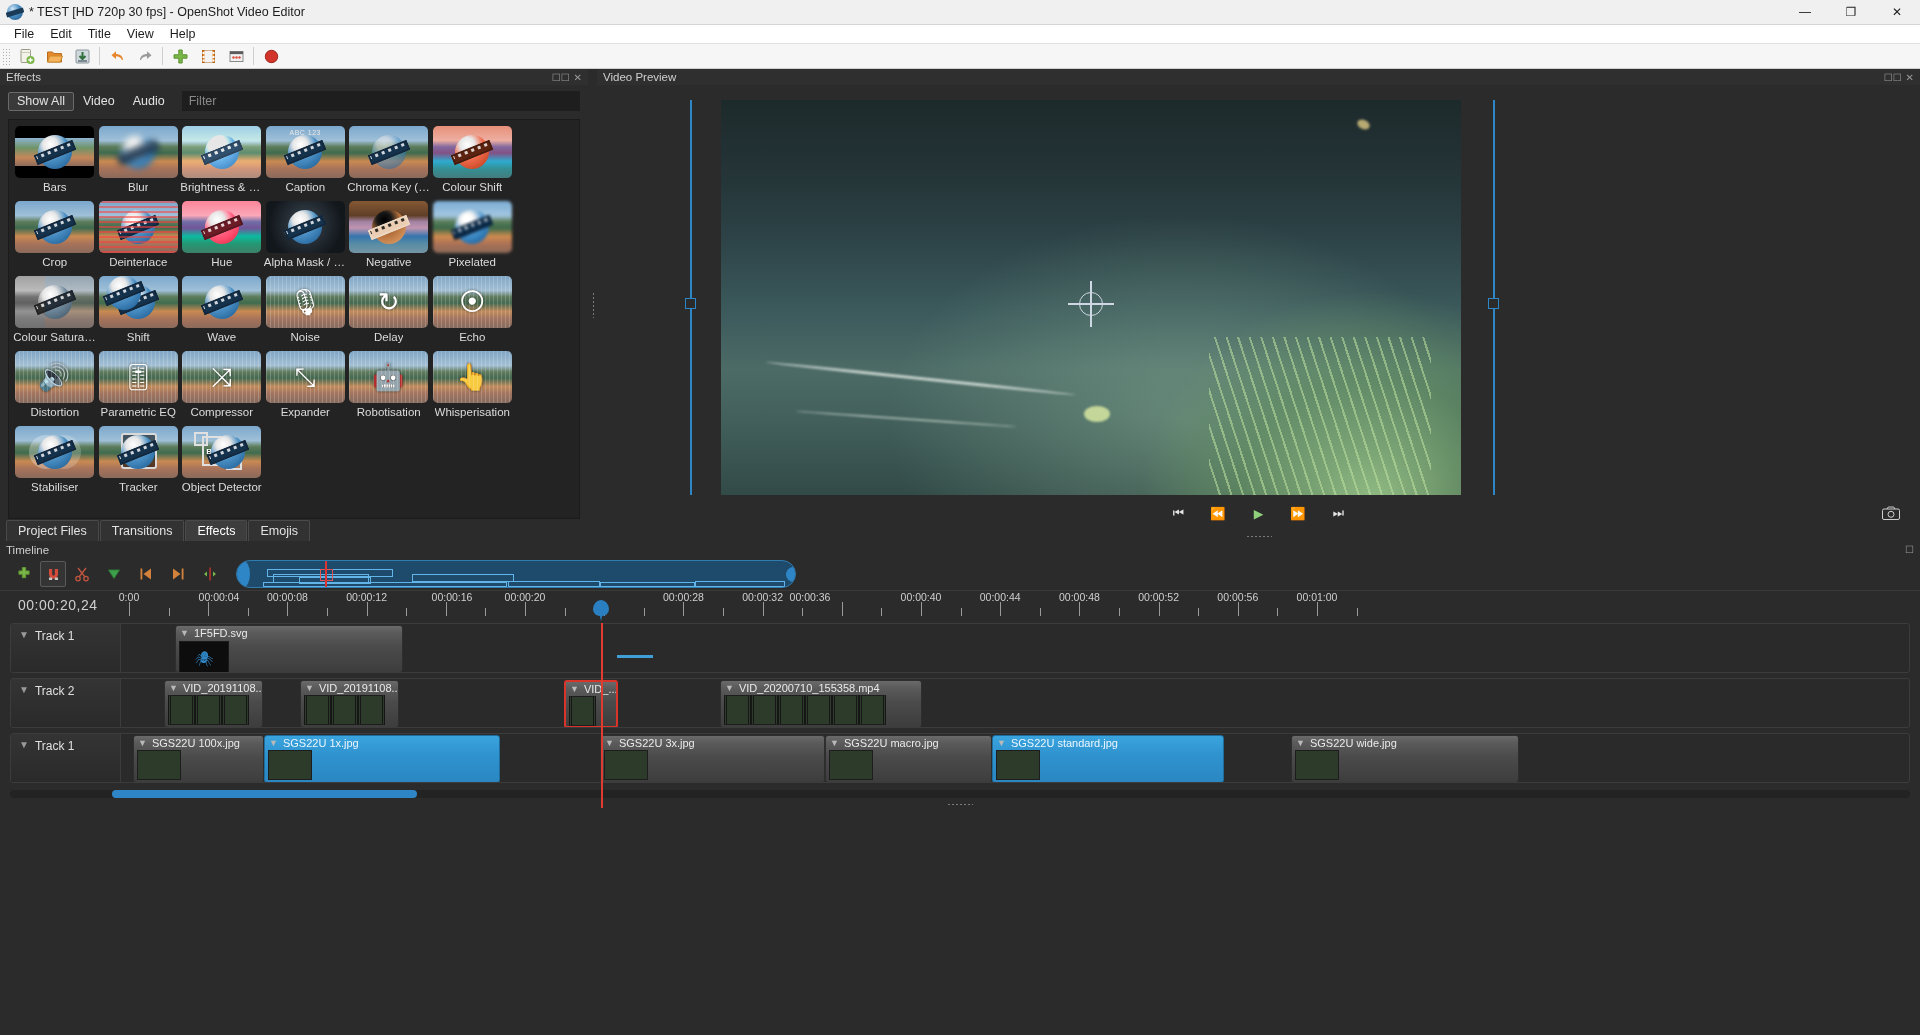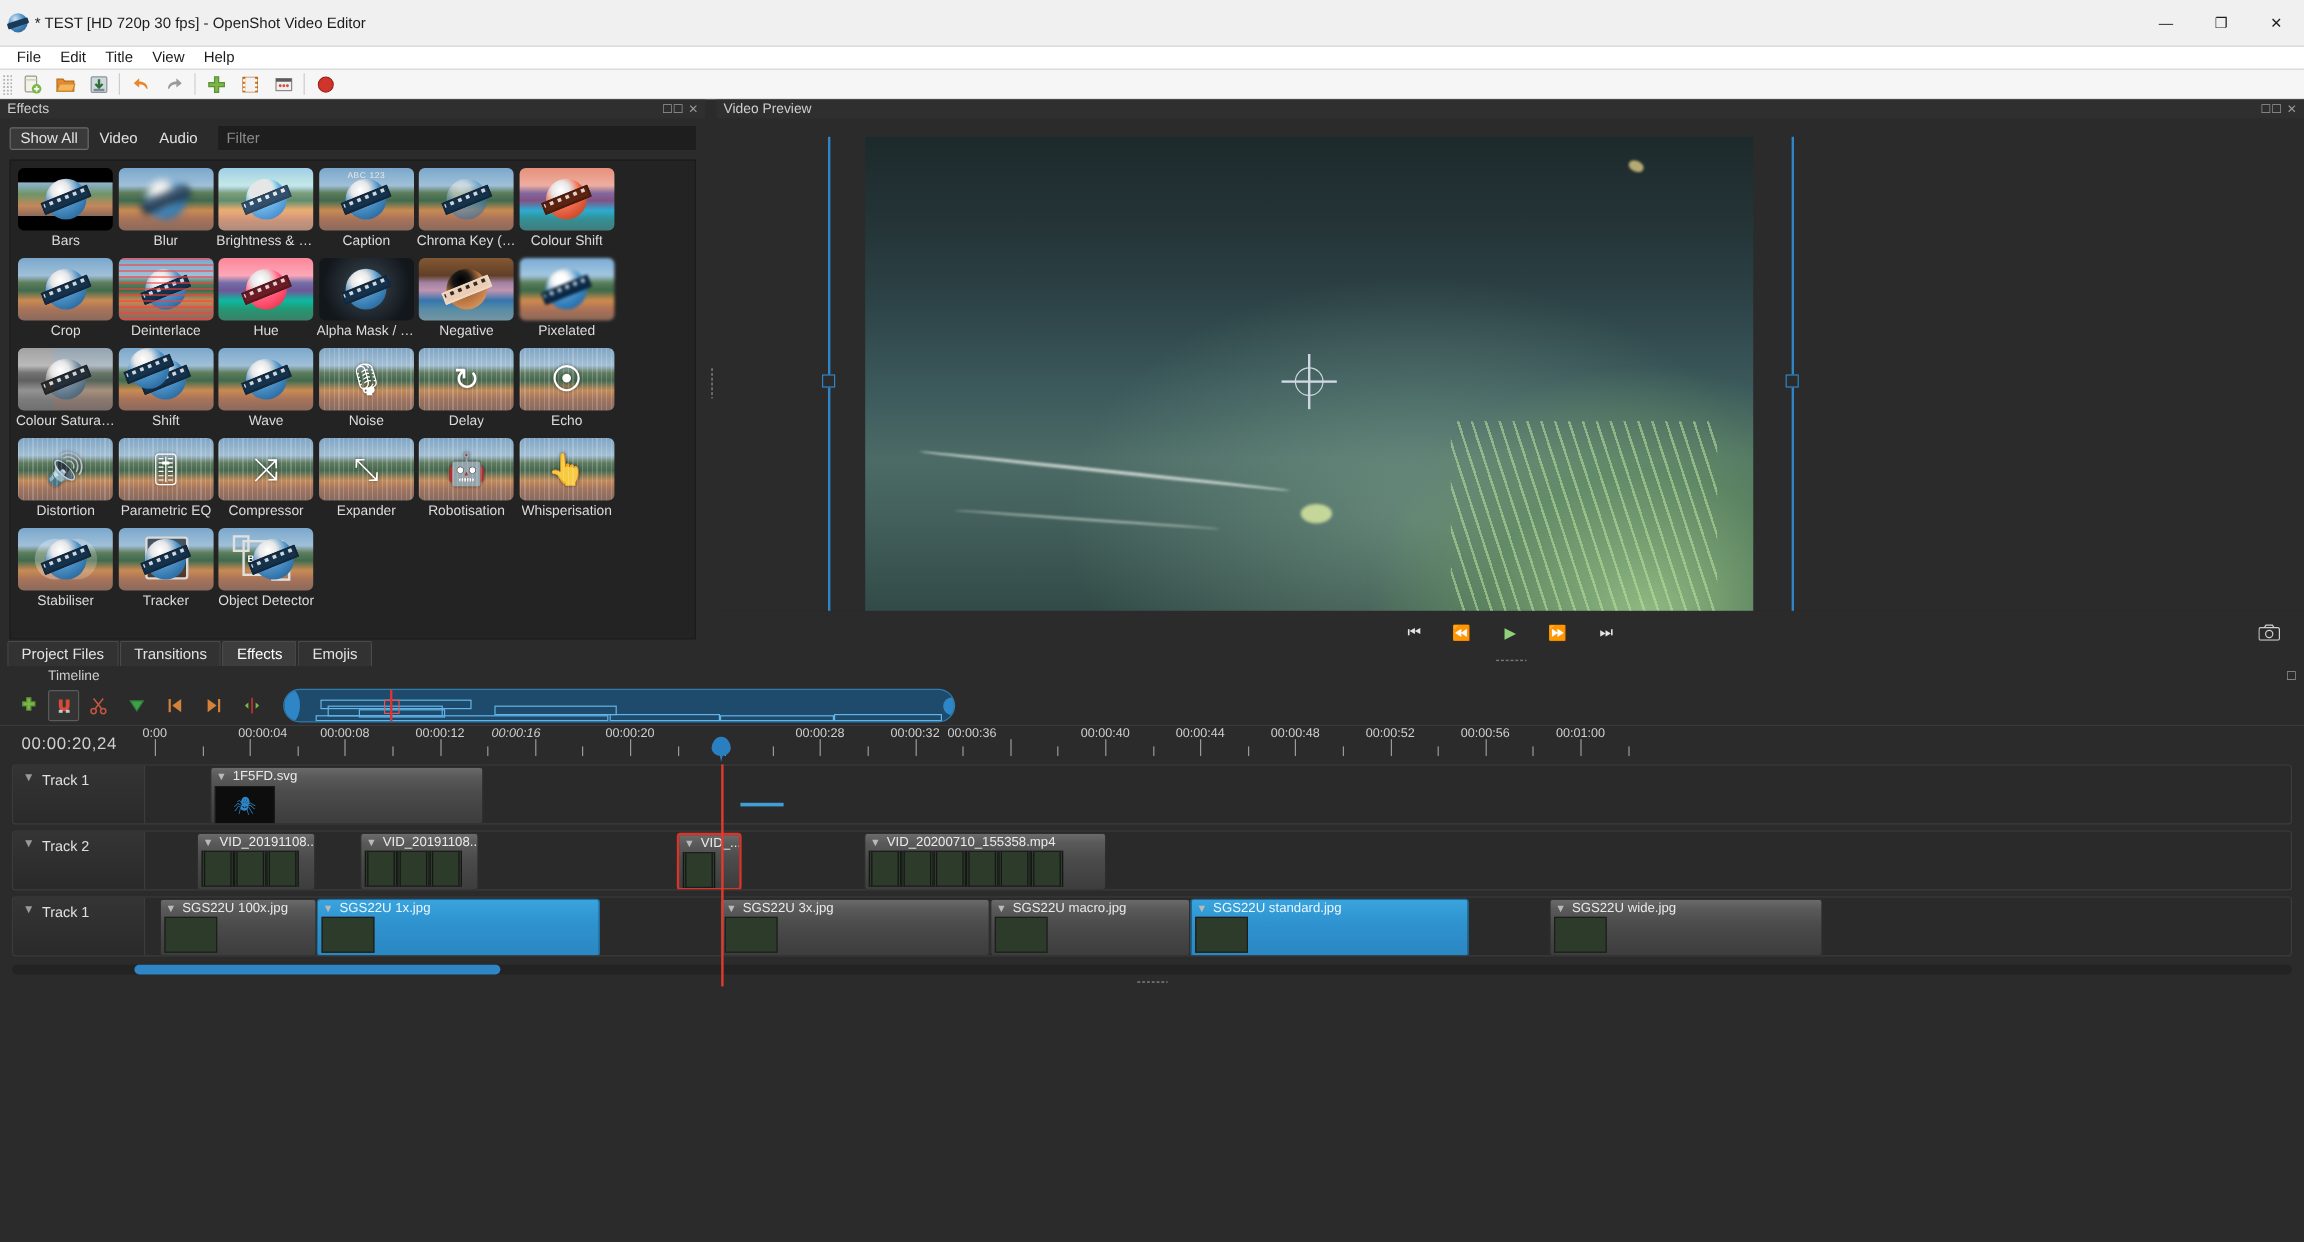--- a/index.html
+++ b/index.html
@@ -6,21 +6,21 @@
   body {
     width:1920px; height:1035px; overflow:hidden;
     background:#2b2b2b;
     font-family:"Liberation Sans", sans-serif;
     font-size:12.5px; color:#d8d8d8;
     -webkit-font-smoothing:antialiased;
   }
 
   
   #titlebar {
-    height:39px; background:#f0f0f0; display:flex; align-items:center;
+    height:25px; background:#f0f0f0; display:flex; align-items:center;
     border-bottom:1px solid #d5d5d5;
   }
   #titlebar .app-icon {
     width:16px;height:16px;margin:0 6px 0 7px;border-radius:50%;
     background:radial-gradient(circle at 35% 30%, #cfe4f5 0%, #4a8fc4 45%, #1b4f7d 100%);
     position:relative; flex:none;
   }
   #titlebar .app-icon:after{
     content:""; position:absolute; left:-1px; top:6px; width:18px;height:5px;
     background:#1b3a57; transform:rotate(-18deg); border-radius:1px;
@@ -184,21 +184,21 @@
   #transport{height:36px;display:flex;align-items:center;justify-content:center;gap:20px;background:#2b2b2b;position:relative;}
   .tp-btn{width:20px;height:20px;display:flex;align-items:center;justify-content:center;color:#e6e6e6;}
   #snapshot-btn{position:absolute;right:18px;top:8px;width:22px;height:20px;
      display:flex;align-items:center;justify-content:center;color:#cfcfcf;}
   #preview-handle{height:10px;display:flex;align-items:center;justify-content:center;}
   #preview-handle .dots{width:26px;height:2px;
     background-image:radial-gradient(#7a7a7a 1px,transparent 1px);background-size:4px 3px;}
 
   
   #timeline-dock{height:auto;background:#2b2b2b;}
-  #tl-title{height:17px;display:flex;align-items:center;padding:0 6px;font-size:11.5px;color:#cfcfcf;margin-left:34px;}
+  #tl-title{height:17px;display:flex;align-items:center;padding:0 6px;font-size:11.5px;color:#cfcfcf;}
   #tl-title .dt-icons{margin-left:auto;color:#9a9a9a;font-size:10px;}
   #tl-toolbar{height:32px;display:flex;align-items:center;padding-left:8px;gap:0px;}
   .tl-btn{width:32px;height:26px;display:flex;align-items:center;justify-content:center;}
   .tl-btn.framed{border:1px solid #5a5a5a;border-radius:2px;background:#343434;width:26px;}
   #zoom-slider{
     position:relative;margin-left:10px;height:28px;width:560px;
     background:#1e4a6b;border:1px solid #2f7cb0;border-radius:14px;overflow:hidden;
   }
   #zoom-slider .wav{position:absolute;border:1px solid #63b4e8;background:transparent;}
   #zoom-slider .playhead{position:absolute;left:88px;top:0;bottom:0;width:1.5px;background:#d33;}
@@ -692,21 +692,21 @@
         <div class="tick minor" style="left: 168.6px;"></div>
         <div class="tick-lbl" style="left: 219px;">00:00:04</div>
         <div class="tick major" style="left: 208.2px;"></div>
         <div class="tick minor" style="left: 247.8px;"></div>
         <div class="tick-lbl" style="left: 287.4px;">00:00:08</div>
         <div class="tick major" style="left: 287.4px;"></div>
         <div class="tick minor" style="left: 327px;"></div>
         <div class="tick-lbl" style="left: 366.6px;">00:00:12</div>
         <div class="tick major" style="left: 366.6px;"></div>
         <div class="tick minor" style="left: 406.2px;"></div>
-        <div class="tick-lbl" style="left: 430px; font-style: italic;">00:00:16</div>
+        <div class="tick-lbl" style="left: 452px;">00:00:16</div>
         <div class="tick major" style="left: 445.8px;"></div>
         <div class="tick minor" style="left: 485.4px;"></div>
         <div class="tick-lbl" style="left: 525px;">00:00:20</div>
         <div class="tick major" style="left: 525px;"></div>
         <div class="tick minor" style="left: 564.6px;"></div>
         <div class="tick-lbl" style="left: 604.2px; margin-top: 38px;">00:00:24</div>
         <div class="tick major" style="left: 604.2px;"></div>
         <div class="tick minor" style="left: 643.8px;"></div>
         <div class="tick-lbl" style="left: 683.4px;">00:00:28</div>
         <div class="tick major" style="left: 683.4px;"></div>

